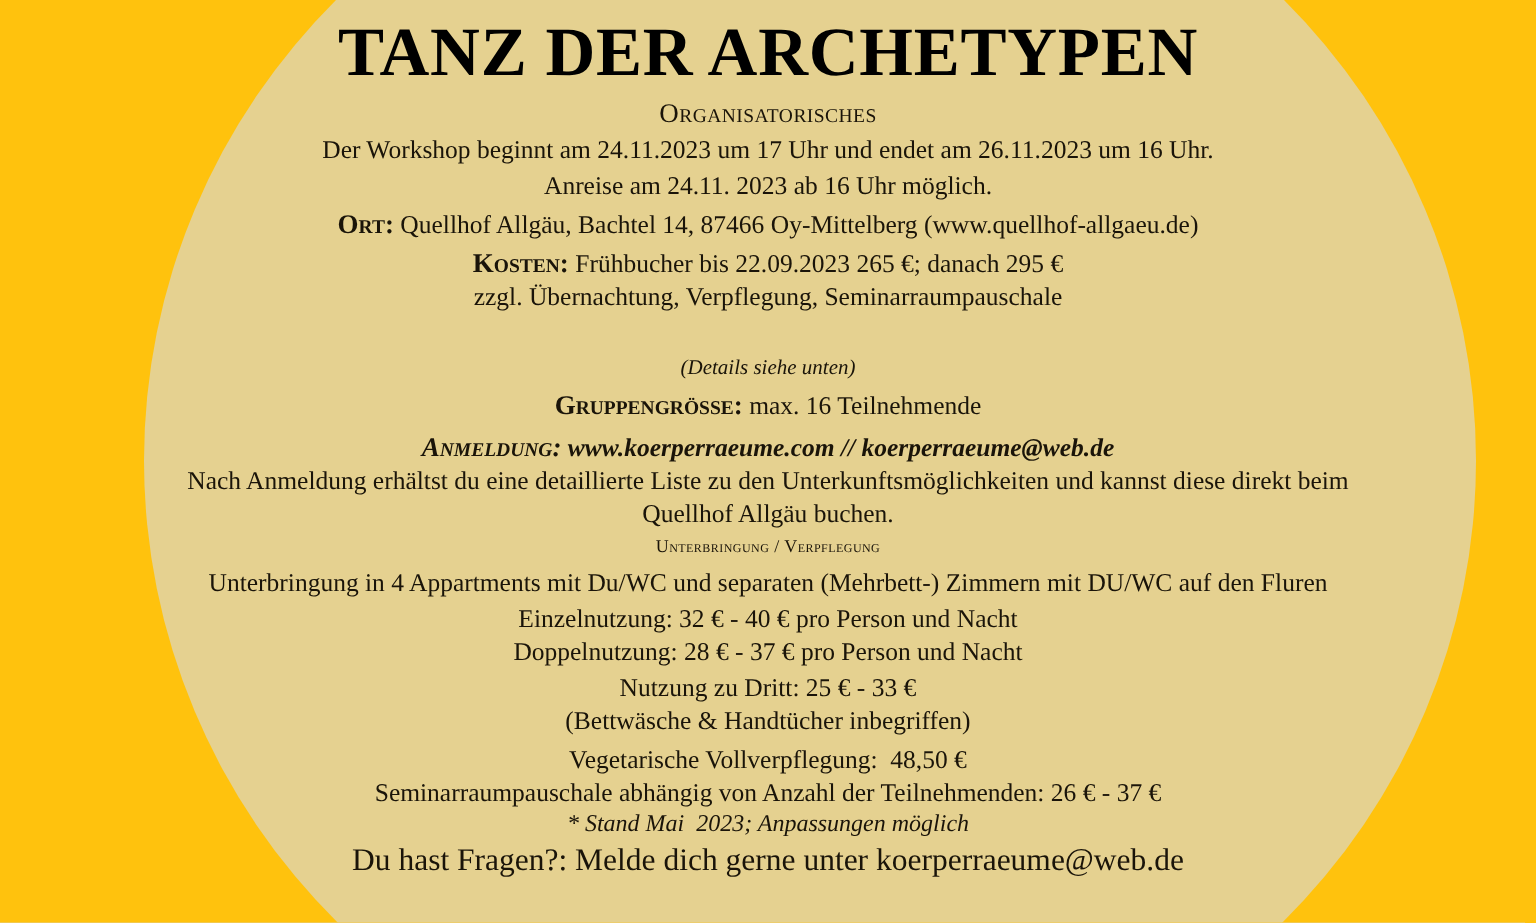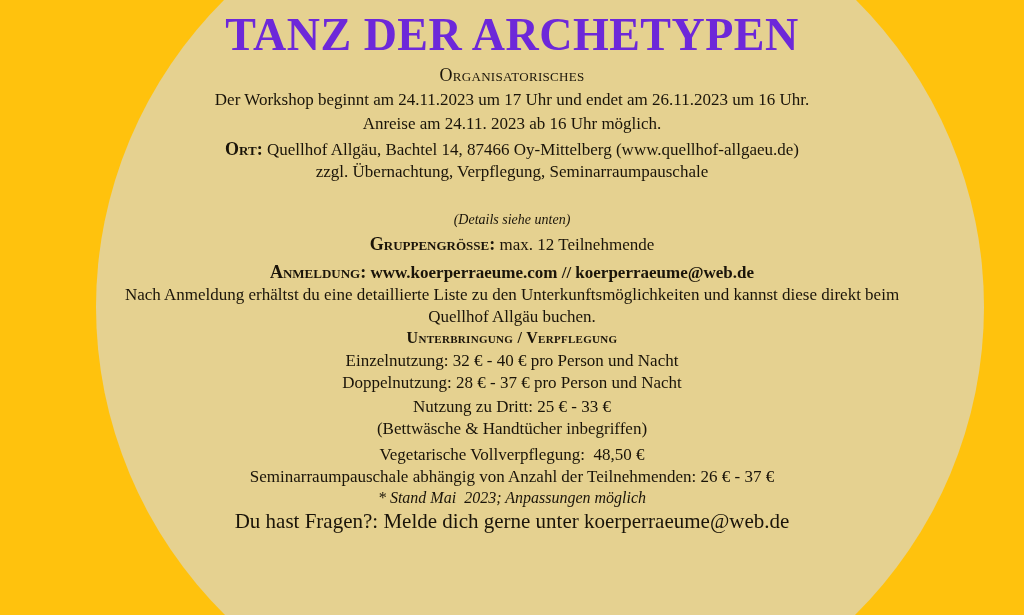--- a/index.html
+++ b/index.html
@@ -27,45 +27,45 @@
     width: 1024px;
     height: 615px;
     text-align: center;
   }
   .title {
     margin-top: 8px;
     font-size: 46px;
     line-height: 53px;
     font-weight: bold;
     letter-spacing: 0.5px;
-    color: #6d28d9;
+    color: #000000;
   }
   .sc-head {
     font-size: 18px;
     line-height: 20px;
     font-variant: small-caps;
     letter-spacing: 0.3px;
   }
   .sc-head-bold {
-    font-size: 16px;
+    font-size: 12px;
     line-height: 20px;
     font-variant: small-caps;
-    font-weight: bold;
+    font-weight: normal;
     letter-spacing: 0.3px;
   }
   .line {
     font-size: 17px;
     line-height: 22px;
   }
   .label {
     font-weight: bold;
     font-variant: small-caps;
     font-size: 18px;
   }
-  .bold { font-weight: bold; }
+  .bold { font-weight: bold; font-style: italic; }
   .italic-note {
     font-size: 14px;
     line-height: 18px;
     font-style: italic;
     margin-top: 28px;
   }
   .stand-note {
     font-size: 16px;
     line-height: 20px;
     font-style: italic;
@@ -91,36 +91,38 @@
   <div class="title">TANZ DER ARCHETYPEN</div>
 
   <div class="sc-head mt4">Organisatorisches</div>
 
   <div class="line mt4">Der Workshop beginnt am 24.11.2023 um 17 Uhr und endet am 26.11.2023 um 16 Uhr.</div>
 
   <div class="line mt2">Anreise am 24.11. 2023 ab 16 Uhr möglich.</div>
 
   <div class="line mt3"><span class="label">Ort:</span><span> Quellhof Allgäu, Bachtel 14, 87466 Oy-Mittelberg (www.quellhof-allgaeu.de)</span></div>
 
+  <div class="line mt3"><span class="label">Kosten:</span><span> Frühbucher bis 22.09.2023 265 €; danach 295 €</span></div>
 
   <div class="line">zzgl. Übernachtung, Verpflegung, Seminarraumpauschale</div>
 
   <div class="italic-note">(Details siehe unten)</div>
 
-  <div class="line mt4"><span class="label">Gruppengröße:</span><span> max. 12 Teilnehmende</span></div>
+  <div class="line mt4"><span class="label">Gruppengröße:</span><span> max. 16 Teilnehmende</span></div>
 
 
   <div class="line mt5 bold"><span class="label">Anmeldung:</span><span> www.koerperraeume.com // koerperraeume@web.de</span></div>
 
   <div class="line">Nach Anmeldung erhältst du eine detaillierte Liste zu den Unterkunftsmöglichkeiten und kannst diese direkt beim</div>
 
   <div class="line">Quellhof Allgäu buchen.</div>
 
   <div class="sc-head-bold">Unterbringung / Verpflegung</div>
 
+  <div class="line mt4">Unterbringung in 4 Appartments mit Du/WC und separaten (Mehrbett-) Zimmern mit DU/WC auf den Fluren</div>
 
   <div class="line mt2">Einzelnutzung: 32 € - 40 € pro Person und Nacht</div>
 
   <div class="line">Doppelnutzung: 28 € - 37 € pro Person und Nacht</div>
 
   <div class="line mt2">Nutzung zu Dritt: 25 € - 33 €</div>
 
   <div class="line">(Bettwäsche &amp; Handtücher inbegriffen)</div>
 
   <div class="line mt4">Vegetarische Vollverpflegung:&nbsp; 48,50 €</div>

